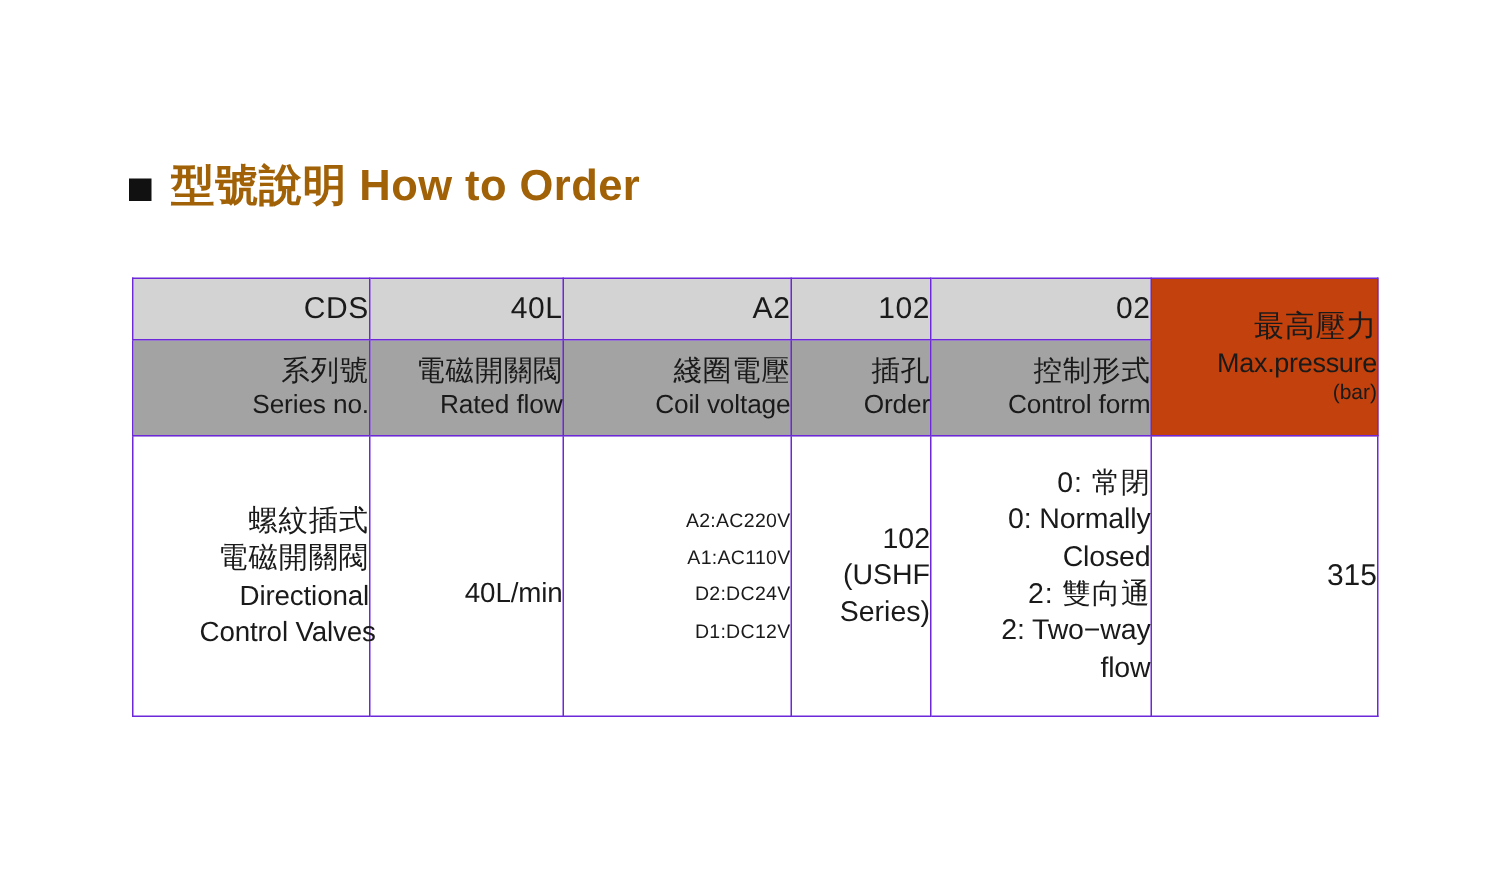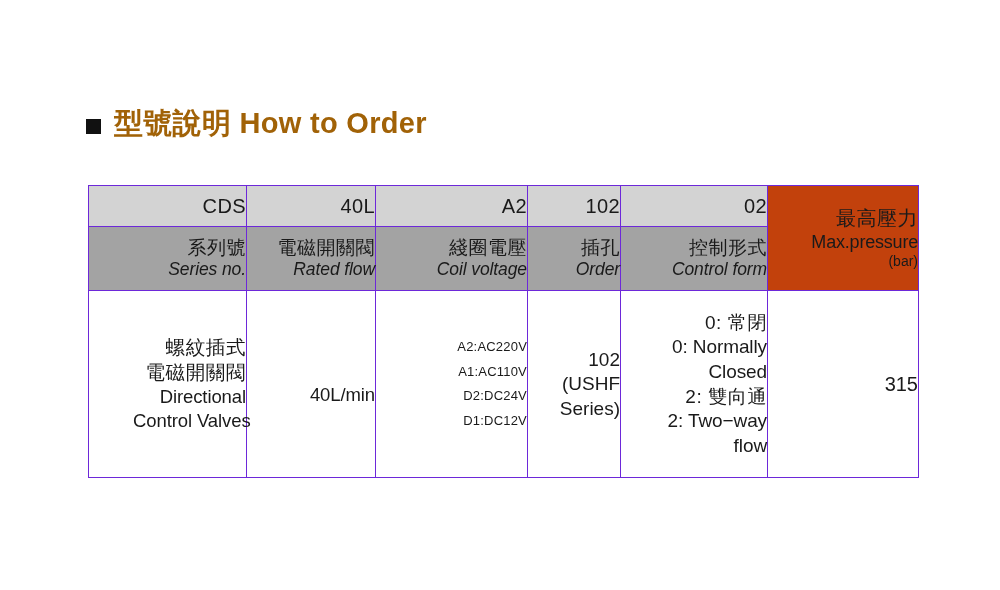--- a/index.html
+++ b/index.html
@@ -71,21 +71,20 @@
   }
   .label-cell .cn {
     display: block;
     font-size: 19px;
     letter-spacing: 0.5px;
   }
   .label-cell .en {
     display: block;
     font-size: 17.5px;
     letter-spacing: -0.1px;
-    font-style: italic;
   }
 
   .maxp-cell {
     background: #c2410c;
     font-size: 18px;
     padding: 4px 1px 6px 1px;
   }
   .maxp-cell .cn {
     display: block;
     font-size: 20px;

